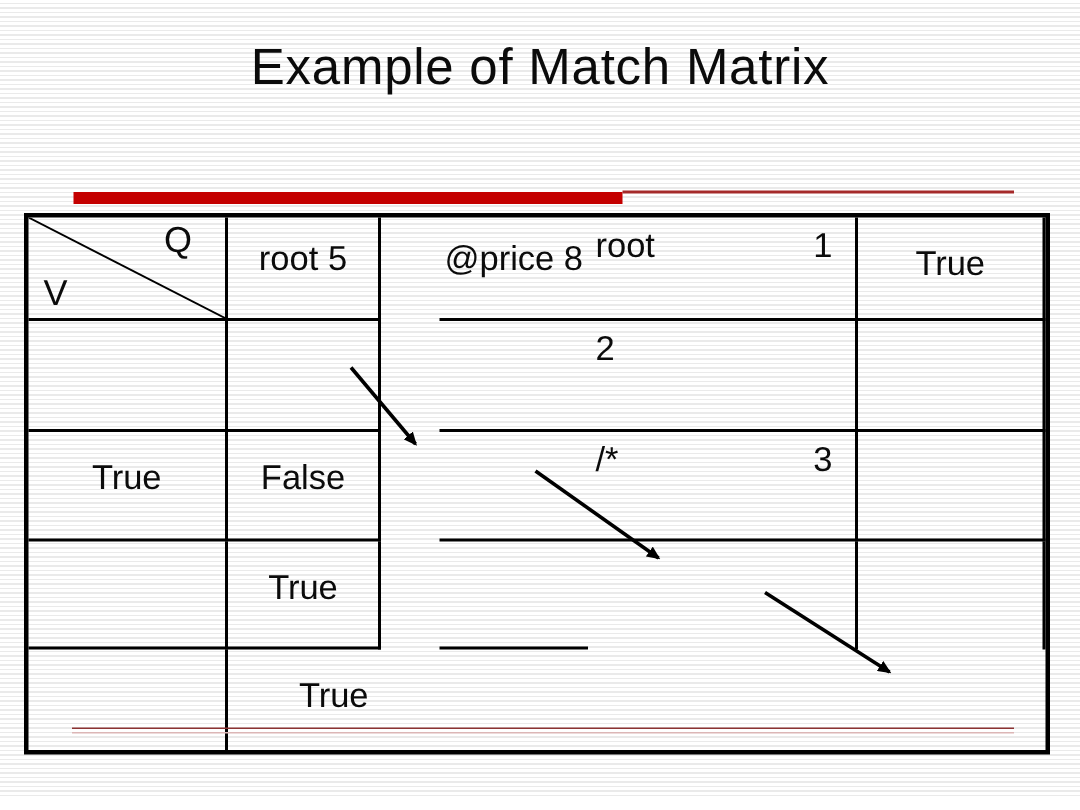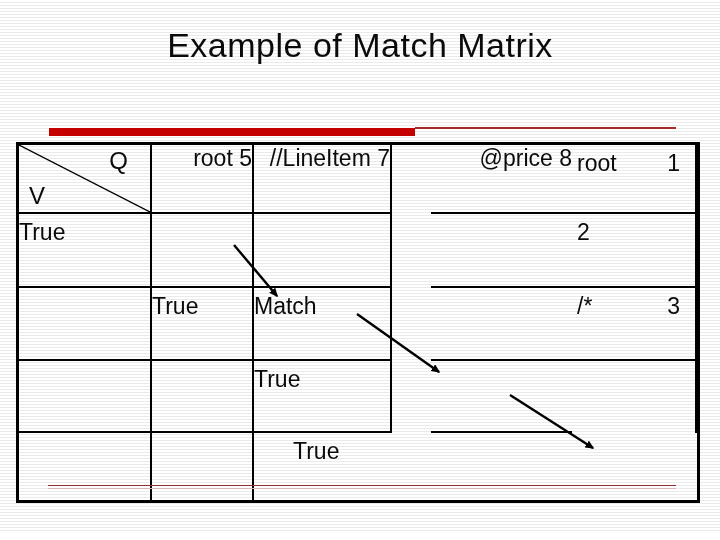--- a/index.html
+++ b/index.html
@@ -29,24 +29,24 @@
     border:3px solid #000;
     display:grid;
     grid-template-columns:133px 102px 138px 180px 125px;
     grid-template-rows:69px 74px 73px 72px 67px;
     font-size:23px; color:#0b0b0b;
   }
   .mcell { border-right:2px solid #000; border-bottom:2px solid #000; position:relative; }
   .last-col { border-right:none;margin-left:39px; }
   .last-row { border-bottom:none; }
 
-  .col-head { text-align:right; padding-top:0; white-space:nowrap; }
+  .col-head { text-align:center; padding-top:14px; white-space:nowrap; }
   .row-head { display:flex; justify-content:space-between; align-items:flex-start;
               padding:5px 15px 16px 5px; white-space:nowrap; }
-  .val-cell { text-align:left; padding-top:5px; }
+  .val-cell { text-align:center; padding-top:17px; }
 
   .corner svg.diag { position:absolute; left:0; top:0; width:100%; height:100%; }
   .axis-q { position:absolute; top:2px; right:22px; font-size:24px; }
   .axis-v { position:absolute; bottom:2px; left:10px; font-size:24px; }
 
   .arrow-layer { position:absolute; left:0; top:0; width:720px; height:540px; pointer-events:none; }
   .arrow-layer line { stroke:#000; stroke-width:2.4; }
 </style>
 </head>
 <body>
@@ -61,38 +61,37 @@
   <div class="match-table">
 
     <div class="mcell corner">
       <svg class="diag" viewBox="0 0 131 67" preserveAspectRatio="none">
         <line x1="0" y1="0" x2="131" y2="67" stroke="#000" stroke-width="1.3"></line>
       </svg>
       <span class="axis-q">Q</span>
       <span class="axis-v">V</span>
     </div>
     <div class="mcell col-head">root 5</div>
-    <div class="mcell col-head">//LineItem 7</div>
     <div class="mcell col-head last-col">@price 8</div>
 
     <div class="mcell row-head">
       <span>root</span>
       <span>1</span>
     </div>
     <div class="mcell val-cell">True</div>
     <div class="mcell val-cell"></div>
     <div class="mcell val-cell"></div>
     <div class="mcell val-cell last-col"></div>
 
     <div class="mcell row-head">
       <span>2</span>
     </div>
     <div class="mcell val-cell"></div>
     <div class="mcell val-cell">True</div>
-    <div class="mcell val-cell">Match</div>
+    <div class="mcell val-cell">False</div>
     <div class="mcell val-cell last-col"></div>
 
     <div class="mcell row-head">
       <span>/*</span>
       <span>3</span>
     </div>
     <div class="mcell val-cell"></div>
     <div class="mcell val-cell"></div>
     <div class="mcell val-cell">True</div>
     <div class="mcell val-cell last-col"></div>

